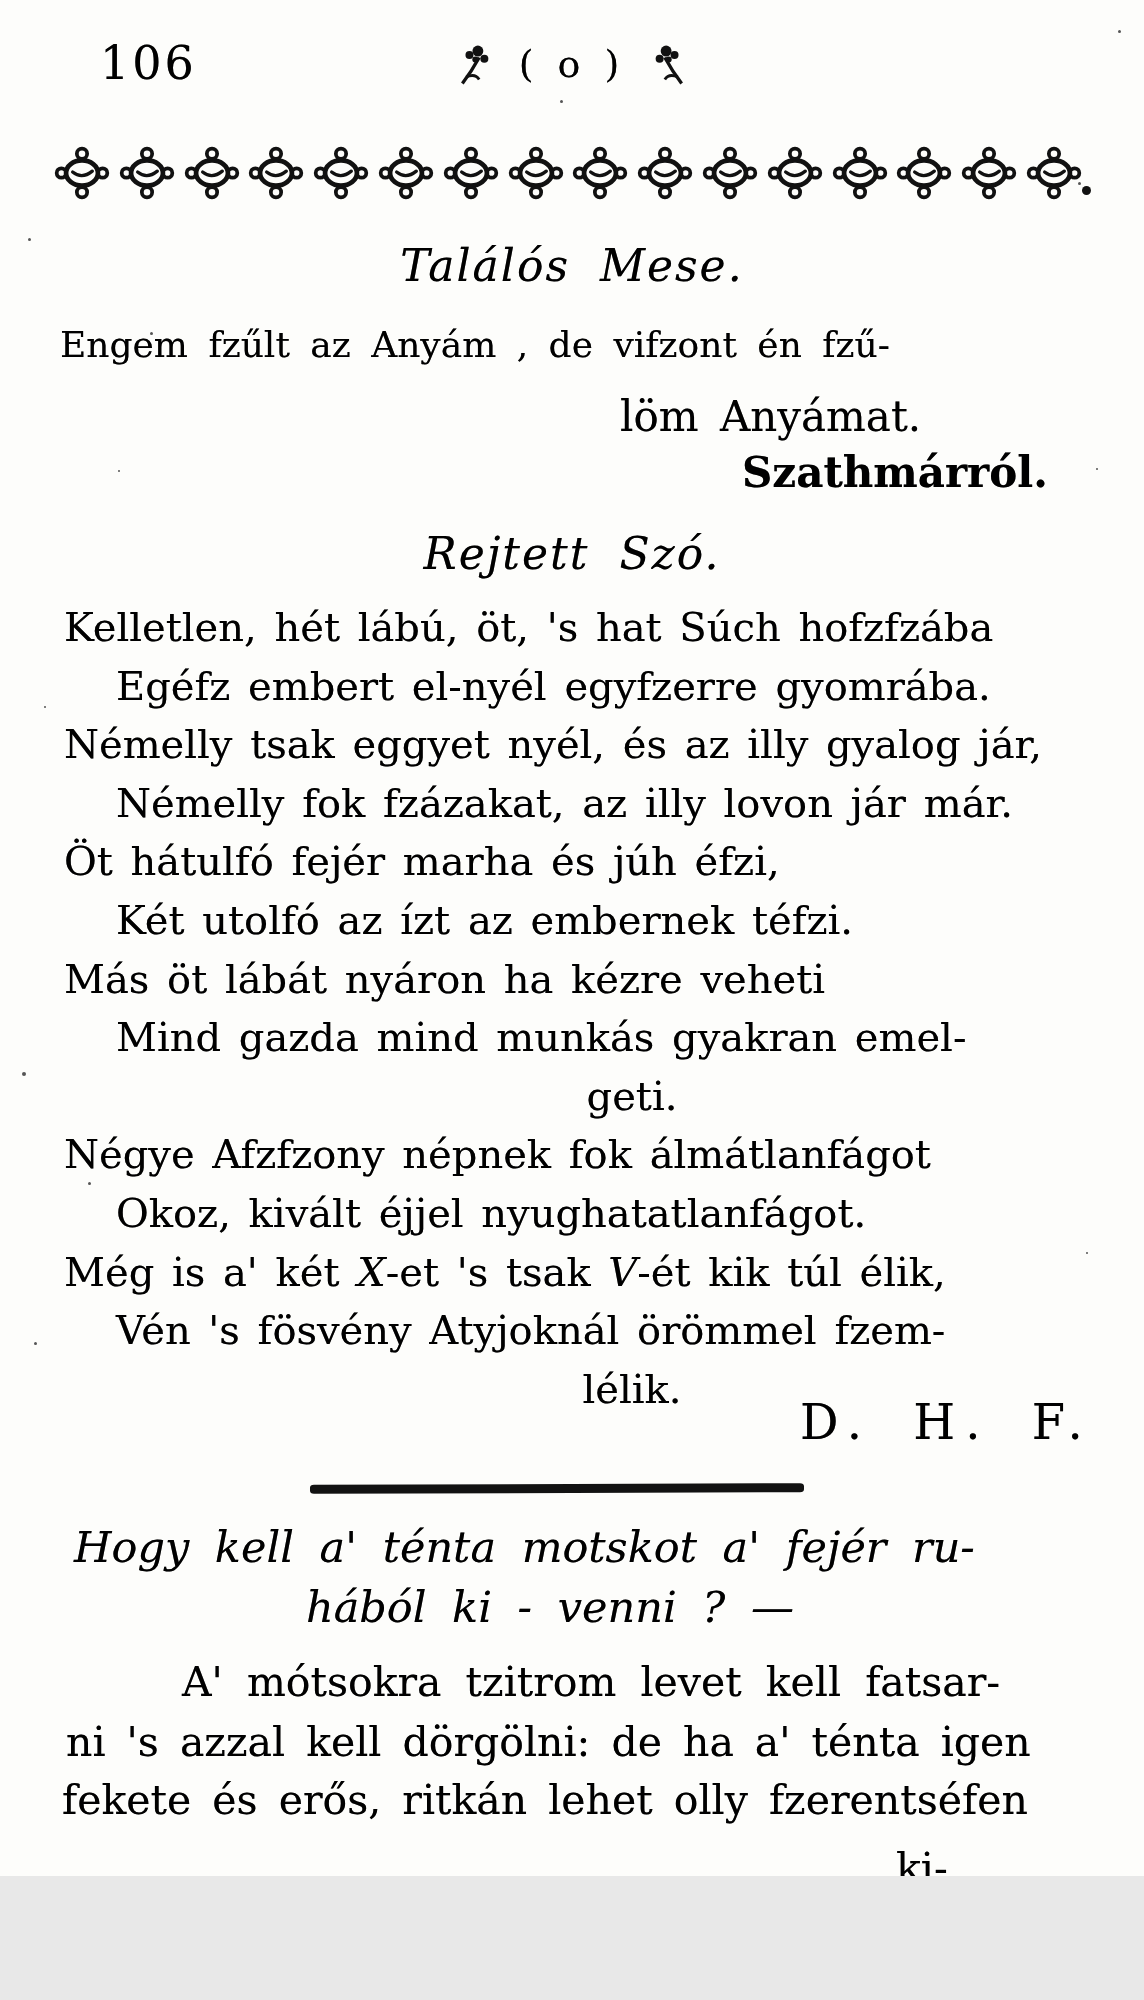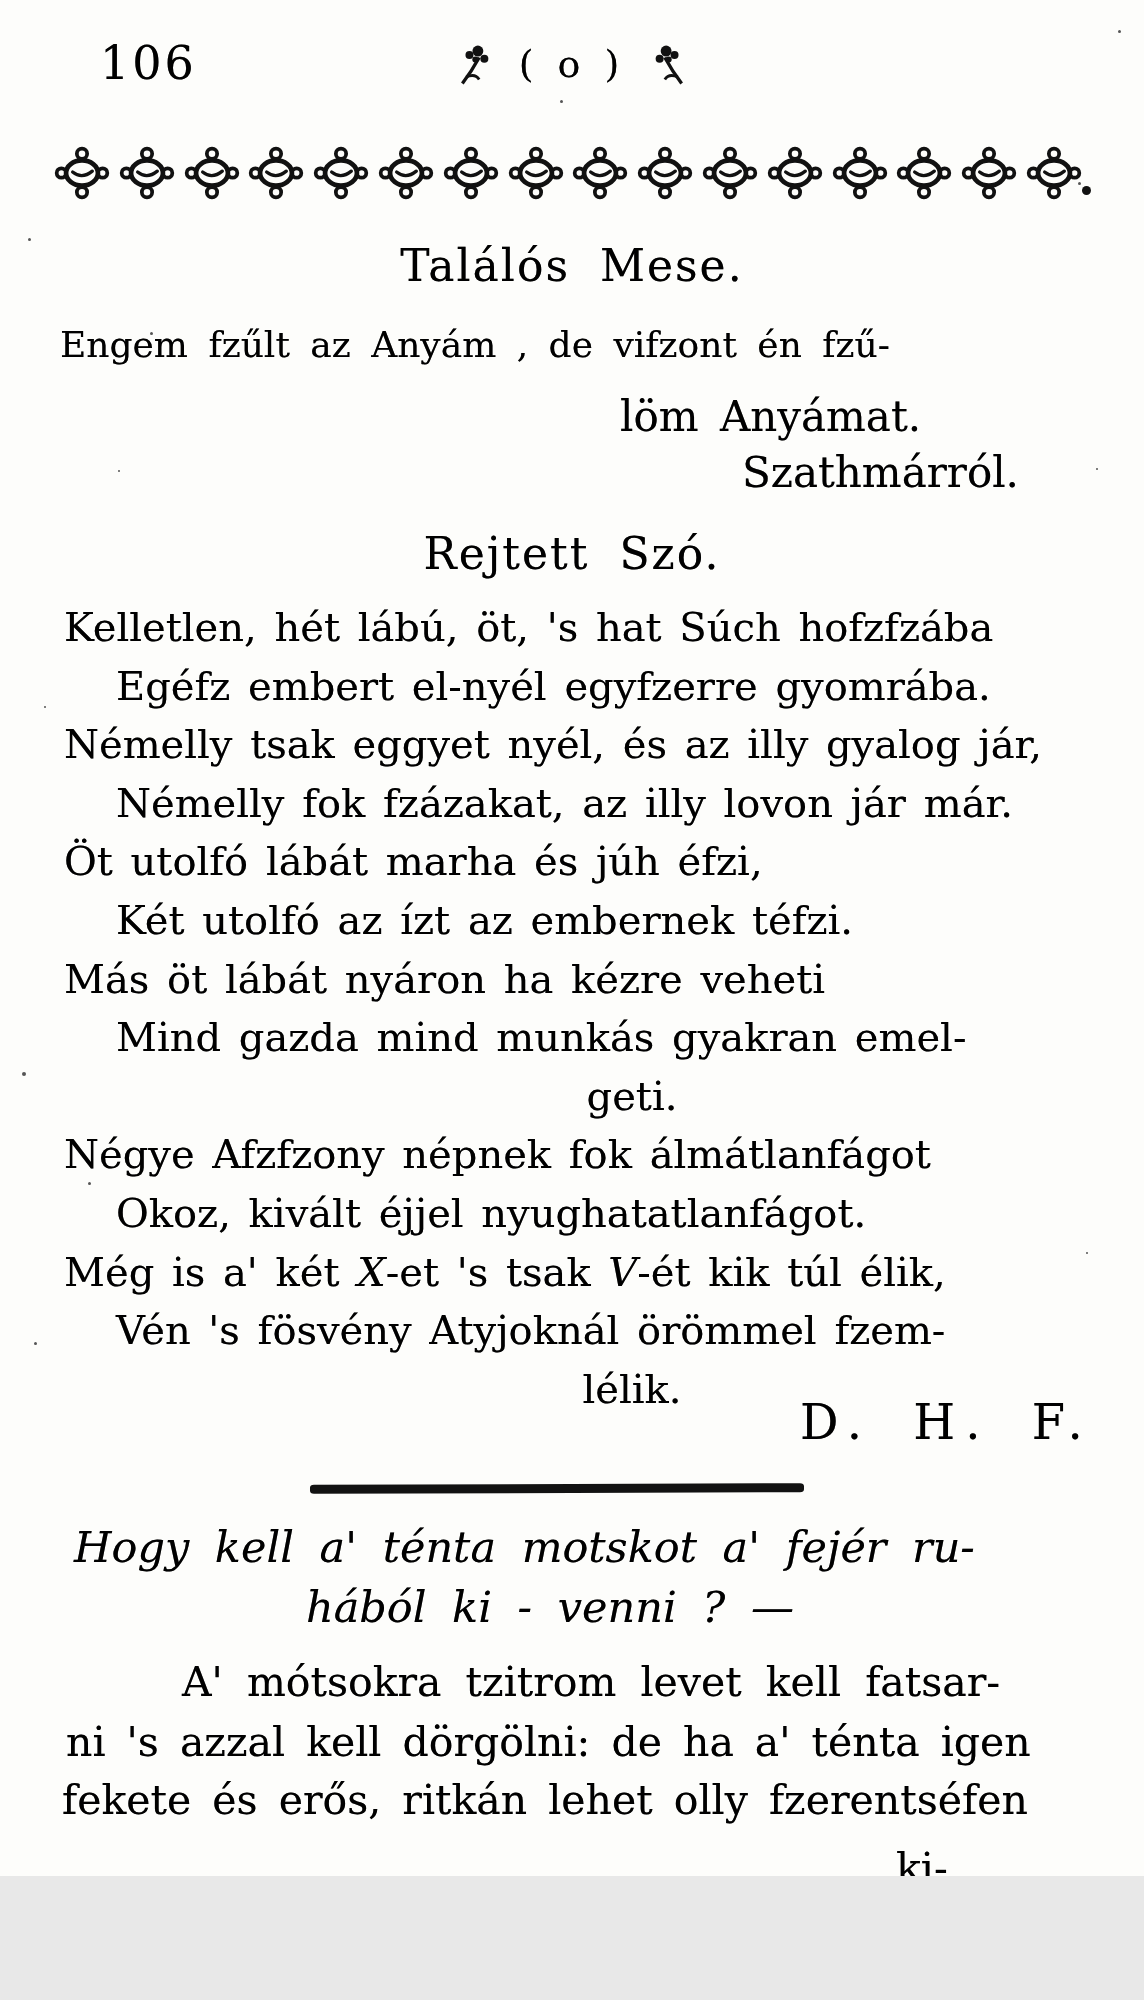--- a/index.html
+++ b/index.html
@@ -15,26 +15,26 @@
   }
   .abs{position:absolute;}
   .pagenum{top:36px;left:100px;font-size:46px;letter-spacing:3px;}
   .running-head{top:42px;left:0;width:100%;display:flex;justify-content:center;align-items:center;gap:28px;}
   .running-head .folio{font-size:38px;letter-spacing:6px;}
   .sprig svg{display:block;}
   .sprig.right{transform:scaleX(-1);}
   .ornament-band{top:146px;left:52px;width:1032px;display:flex;justify-content:space-between;align-items:center;}
   .rosette svg{display:block;}
   .band-dot{top:186px;left:1082px;width:9px;height:9px;background:#111;border-radius:50%;}
-  .section-title{left:0;width:100%;text-align:center;font-size:44px;letter-spacing:2px;word-spacing:14px;}
+  .section-title{left:0;width:100%;text-align:center;font-style:italic;font-size:44px;letter-spacing:2px;word-spacing:14px;}
   .t-riddle{top:240px;}
   .t-hidden{top:528px;}
   .riddle-l1{top:324px;left:60px;width:1015px;font-size:36px;word-spacing:9px;white-space:nowrap;}
   .riddle-l2{top:392px;left:620px;font-size:42px;word-spacing:8px;}
-  .riddle-attr{top:448px;left:742px;font-size:42px;}
+  .riddle-attr{top:448px;left:742px;font-size:42px;font-weight:bold;}
   .poem{top:598px;left:64px;width:1026px;font-size:40px;line-height:58.6px;word-spacing:5px;}
   .poem .line{white-space:nowrap;}
   .poem .indent{margin-left:52px;}
   .poem .center{text-align:center;padding-left:110px;}
   .ital{font-style:italic;}
   .signature{top:1394px;left:800px;font-size:48px;letter-spacing:10px;word-spacing:16px;}
   .rule{top:1484px;left:310px;width:494px;height:9px;background:#121212;border-radius:4px/3px;transform:rotate(-.2deg);}
   .ink-title-1{top:1522px;left:74px;width:1010px;font-style:italic;font-size:43px;word-spacing:12px;white-space:nowrap;}
   .ink-title-2{top:1582px;left:0;width:1100px;text-align:center;font-style:italic;font-size:43px;word-spacing:12px;}
   .ink-body-1{top:1658px;left:182px;font-size:41px;word-spacing:11px;white-space:nowrap;}
@@ -258,21 +258,21 @@
   <div class="abs riddle-l2">löm Anyámat.</div>
   <div class="abs riddle-attr">Szathmárról.</div>
 
   <div class="abs section-title t-hidden">Rejtett Szó.</div>
 
   <div class="abs poem">
     <div class="line flush">Kelletlen, hét lábú, öt, 's hat Súch hofzfzába</div>
     <div class="line indent">Egéfz embert el-nyél egyfzerre gyomrába.</div>
     <div class="line flush">Némelly tsak eggyet nyél, és az illy gyalog jár,</div>
     <div class="line indent">Némelly fok fzázakat, az illy lovon jár már.</div>
-    <div class="line flush">Öt utolfó lábát marha és júh éfzi,</div>
+    <div class="line flush">Öt hátulfó fejér marha és júh éfzi,</div>
     <div class="line indent">Két utolfó az ízt az embernek téfzi.</div>
     <div class="line flush">Más öt lábát nyáron ha kézre veheti</div>
     <div class="line indent">Mind gazda mind munkás gyakran emel-</div>
     <div class="line center">geti.</div>
     <div class="line flush">Négye Afzfzony népnek fok álmátlanfágot</div>
     <div class="line indent">Okoz, kivált éjjel nyughatatlanfágot.</div>
     <div class="line flush">
       <span>Még is a' két </span><span class="ital">X</span><span>-et 's tsak </span><span class="ital">V</span><span>-ét kik túl élik,</span>
     </div>
     <div class="line indent">Vén 's fösvény Atyjoknál örömmel fzem-</div>

